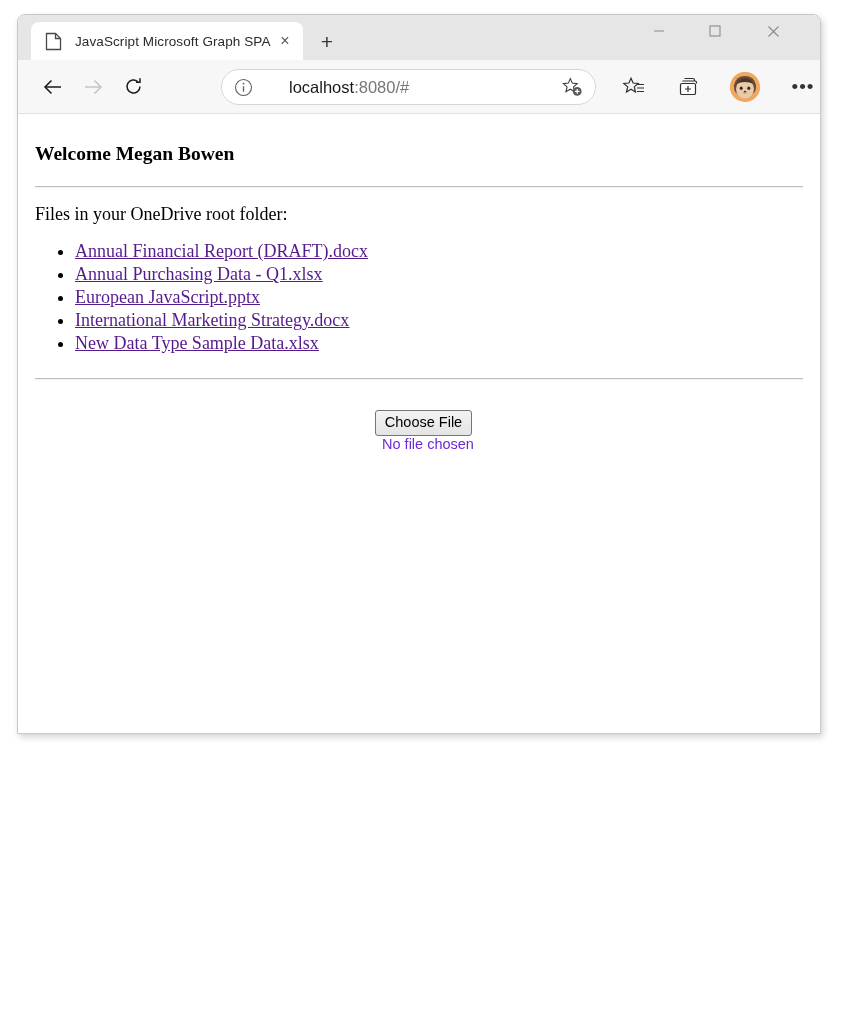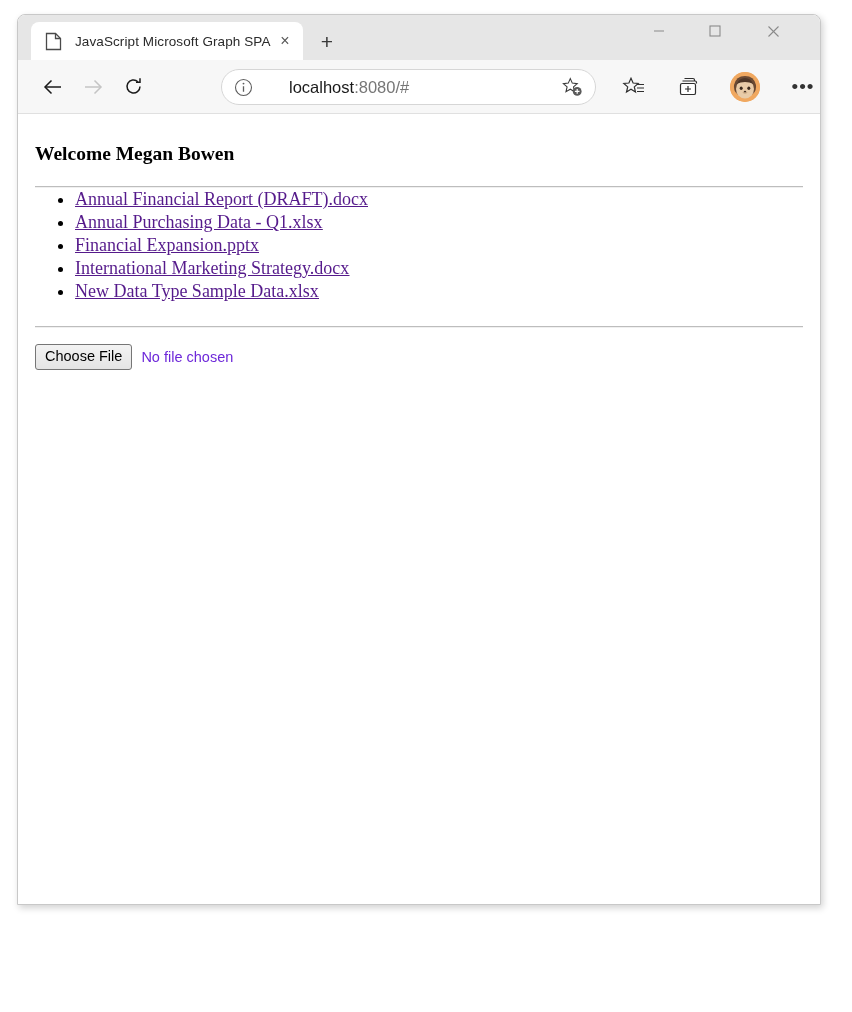--- a/index.html
+++ b/index.html
@@ -12,21 +12,21 @@
     font-family: "Liberation Sans", sans-serif;
     overflow: hidden;
   }
 
   
   #browser-window {
     position: absolute;
     left: 17px;
     top: 14px;
     width: 804px;
-    height: 891px;
+    height: 720px;
     background: #ffffff;
     border: 1px solid #c8c8c8;
     border-top-left-radius: 8px;
     border-top-right-radius: 8px;
     box-shadow: 2px 3px 7px rgba(0,0,0,0.18);
     overflow: hidden;
   }
 
   
   #tab-strip {
@@ -191,24 +191,25 @@
   #files-list li {
     font-size: 18px;
     line-height: 23px;
     text-decoration: underline;
   }
   #files-list a {
     color: #551a8b;
     text-decoration: underline;
   }
   #file-upload-row {
-    margin: 16px 0 0 9px;
+    margin: 30px 0 0 9px;
     display: flex;
     align-items: center;
     font-family: "Liberation Sans", sans-serif;
+    flex-direction: column;
   }
   #choose-file-button {
     font-family: "Liberation Sans", sans-serif;
     font-size: 14.5px;
     color: #000000;
     background: linear-gradient(#f3f3f3, #e4e4e4);
     border: 1px solid #767676;
     border-radius: 3px;
     padding: 3px 9px 4px 9px;
     line-height: 17px;
@@ -330,25 +331,26 @@
 
     <div class="tool-btn" id="settings-button">•••</div>
   </div>
 
   <div id="page-content">
 
     <h3 id="welcome-heading">Welcome Megan Bowen</h3>
 
     <hr class="page-rule">
 
+    <p id="files-label">Files in your OneDrive root folder:</p>
 
     <ul id="files-list">
       <li><a href="#">Annual Financial Report (DRAFT).docx</a></li>
       <li><a href="#">Annual Purchasing Data - Q1.xlsx</a></li>
-      <li><a href="#">Financial Expansion.pptx</a></li>
+      <li><a href="#">European JavaScript.pptx</a></li>
       <li><a href="#">International Marketing Strategy.docx</a></li>
       <li><a href="#">New Data Type Sample Data.xlsx</a></li>
     </ul>
 
     <hr class="page-rule">
 
     <div id="file-upload-row">
       <span id="choose-file-button">Choose File</span>
       <span id="no-file-chosen-label">No file chosen</span>
     </div>

